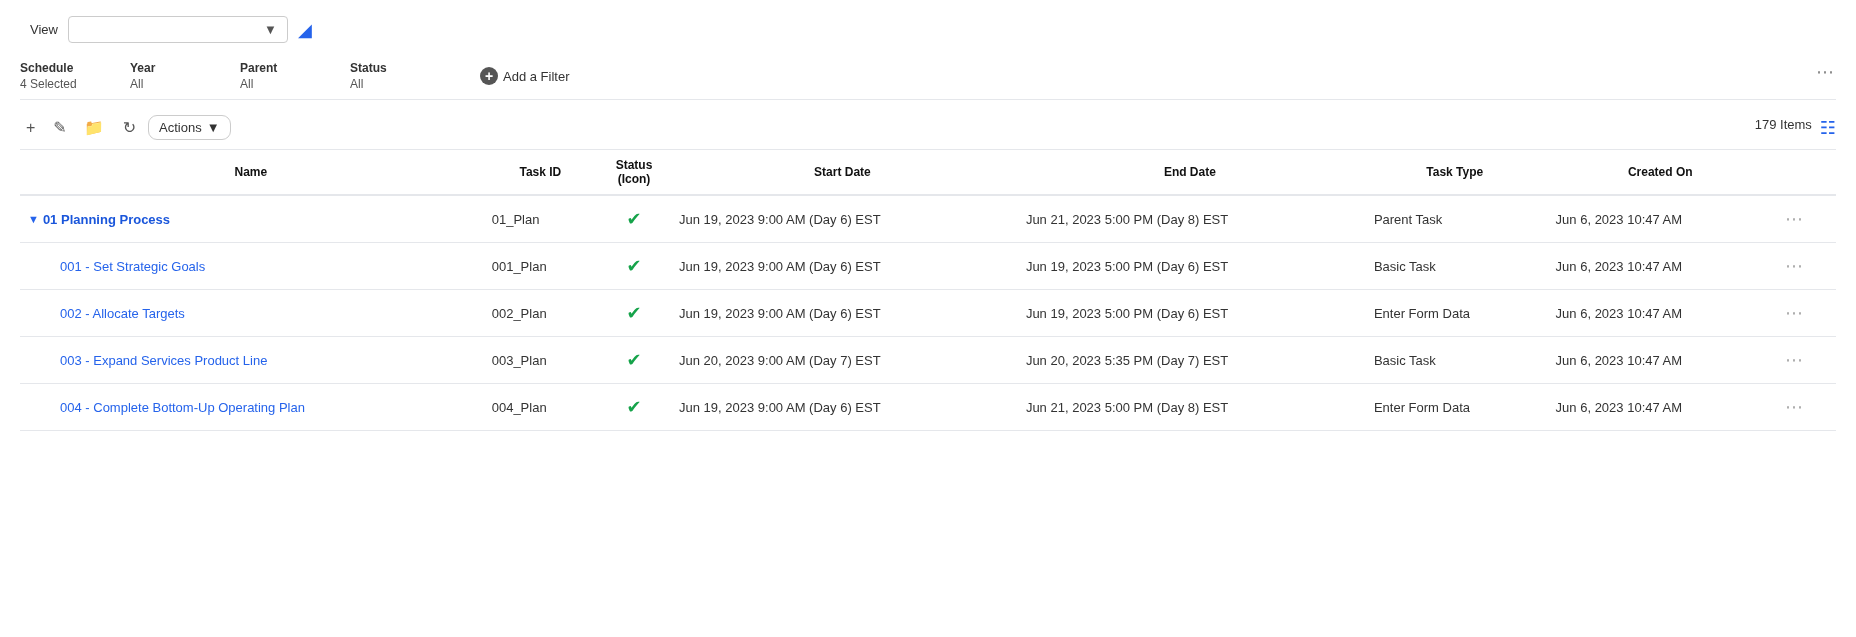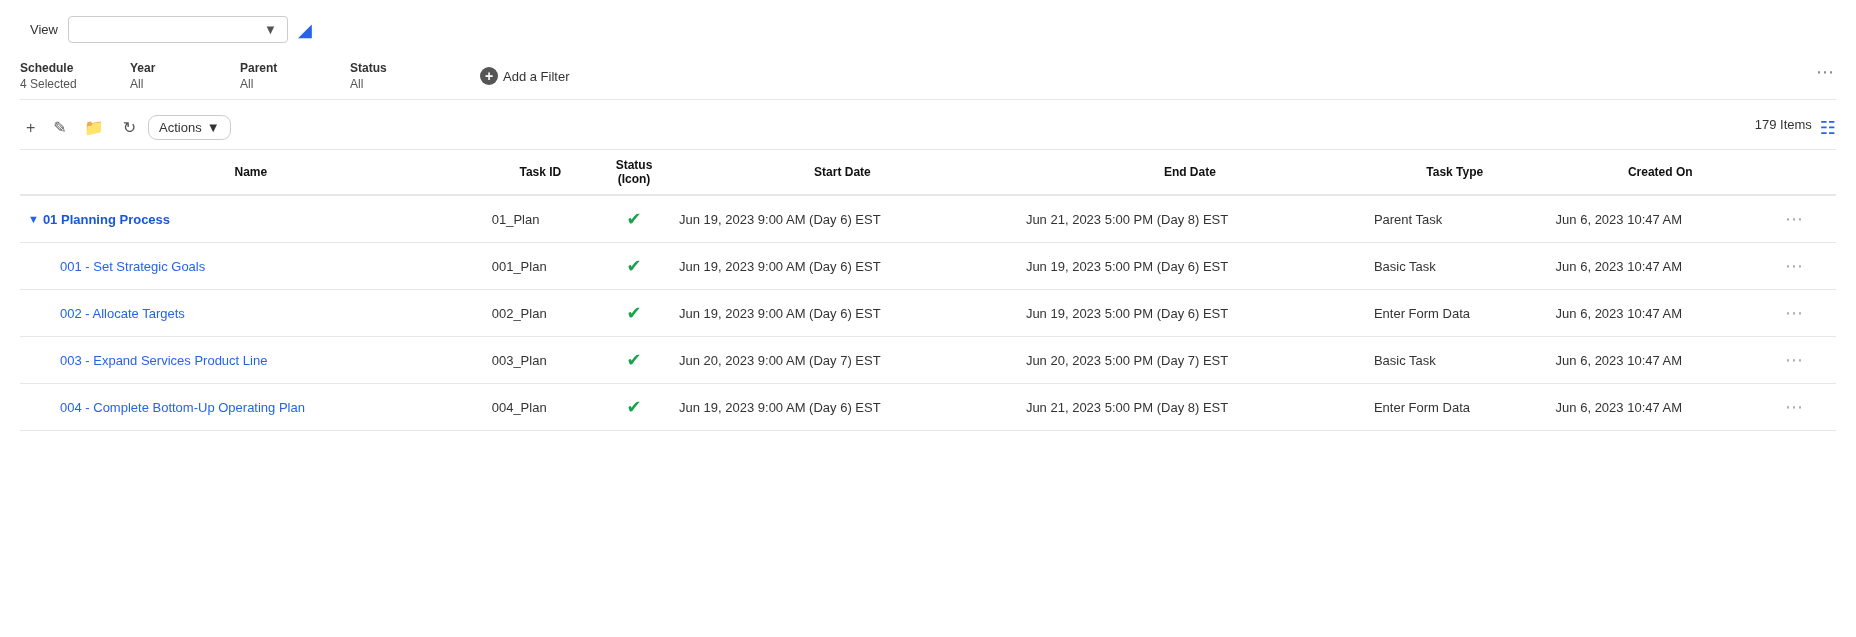--- a/index.html
+++ b/index.html
@@ -161,21 +161,21 @@
       <td style="padding-left:40px;">
         <div class="name-cell">
                 <a class="task-link">003 - Expand Services Product Line</a>
               </div>
       </td>
       <td>003_Plan</td>
       <td class="status-td">
         <span class="status-check">✔</span>
       </td>
       <td>Jun 20, 2023 9:00 AM (Day 7) EST</td>
-      <td>Jun 20, 2023 5:00 PM (Day 7) EST</td>
+      <td>Jun 20, 2023 5:35 PM (Day 7) EST</td>
       <td>Basic Task</td>
       <td>Jun 6, 2023 10:47 AM</td>
       <td><span class="row-menu">⋯</span></td>
     </tr>
           <tr>
       <td style="padding-left:40px;">
         <div class="name-cell">
                 <a class="task-link">004 - Complete Bottom-Up Operating Plan</a>
               </div>
       </td>

